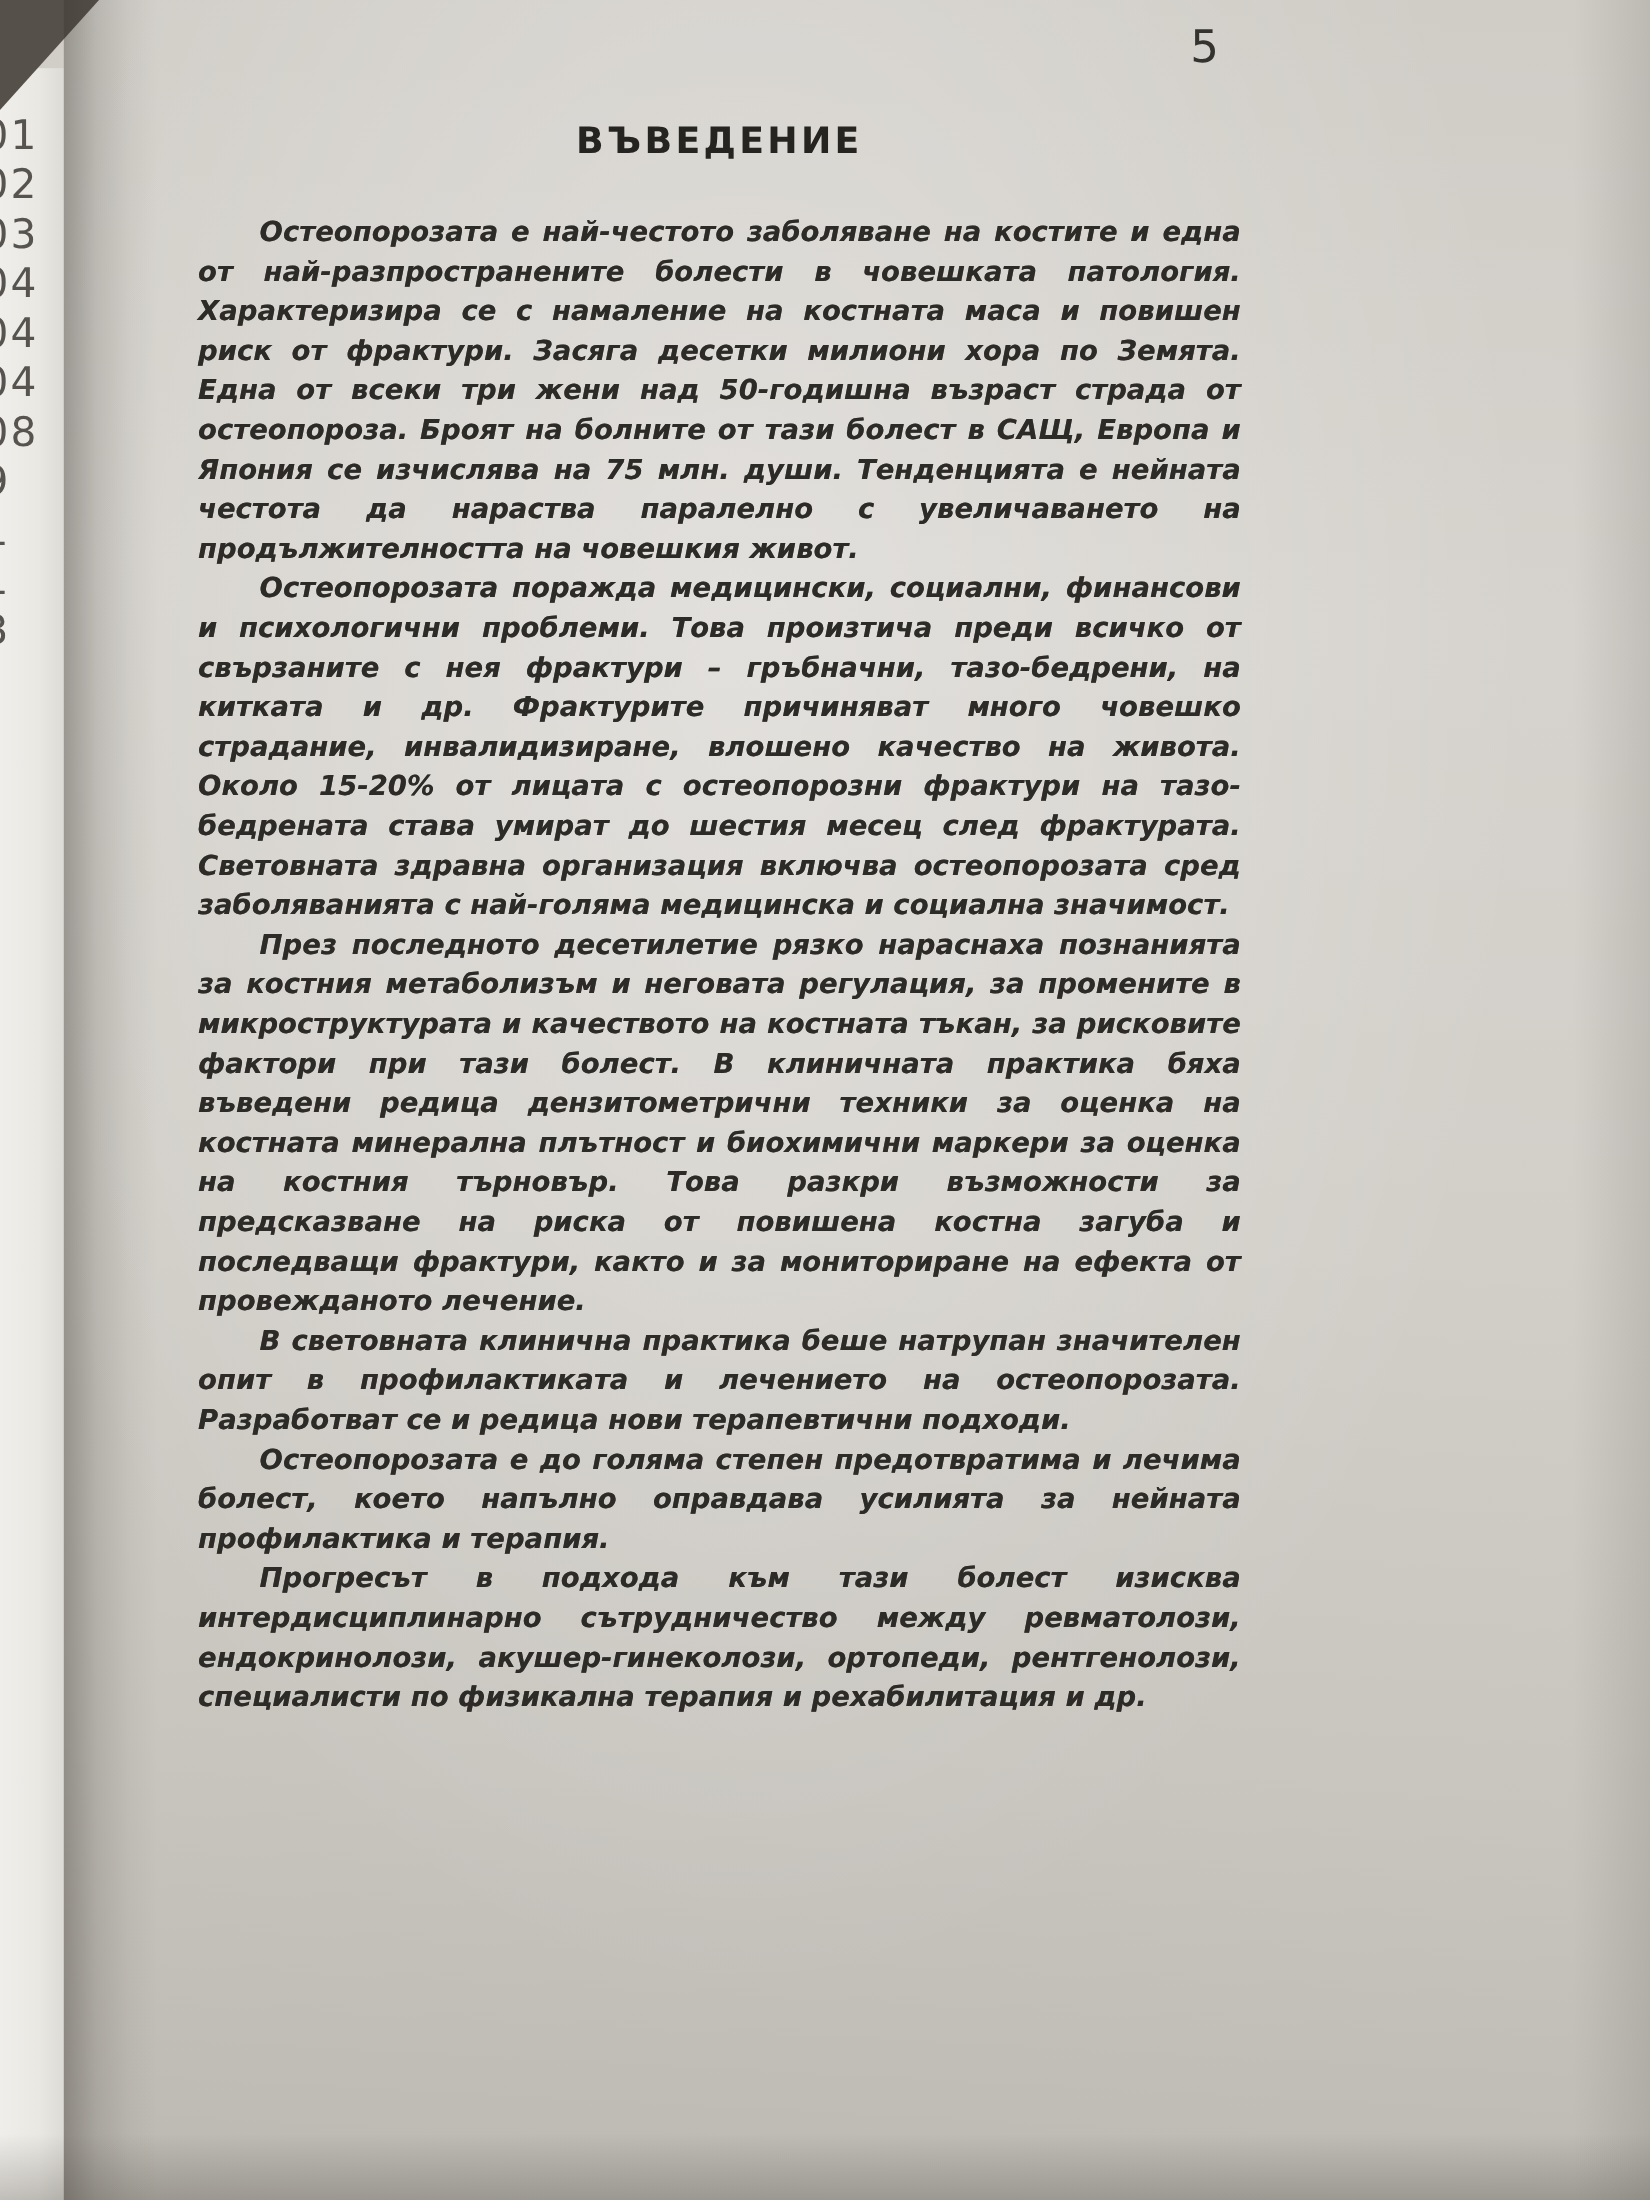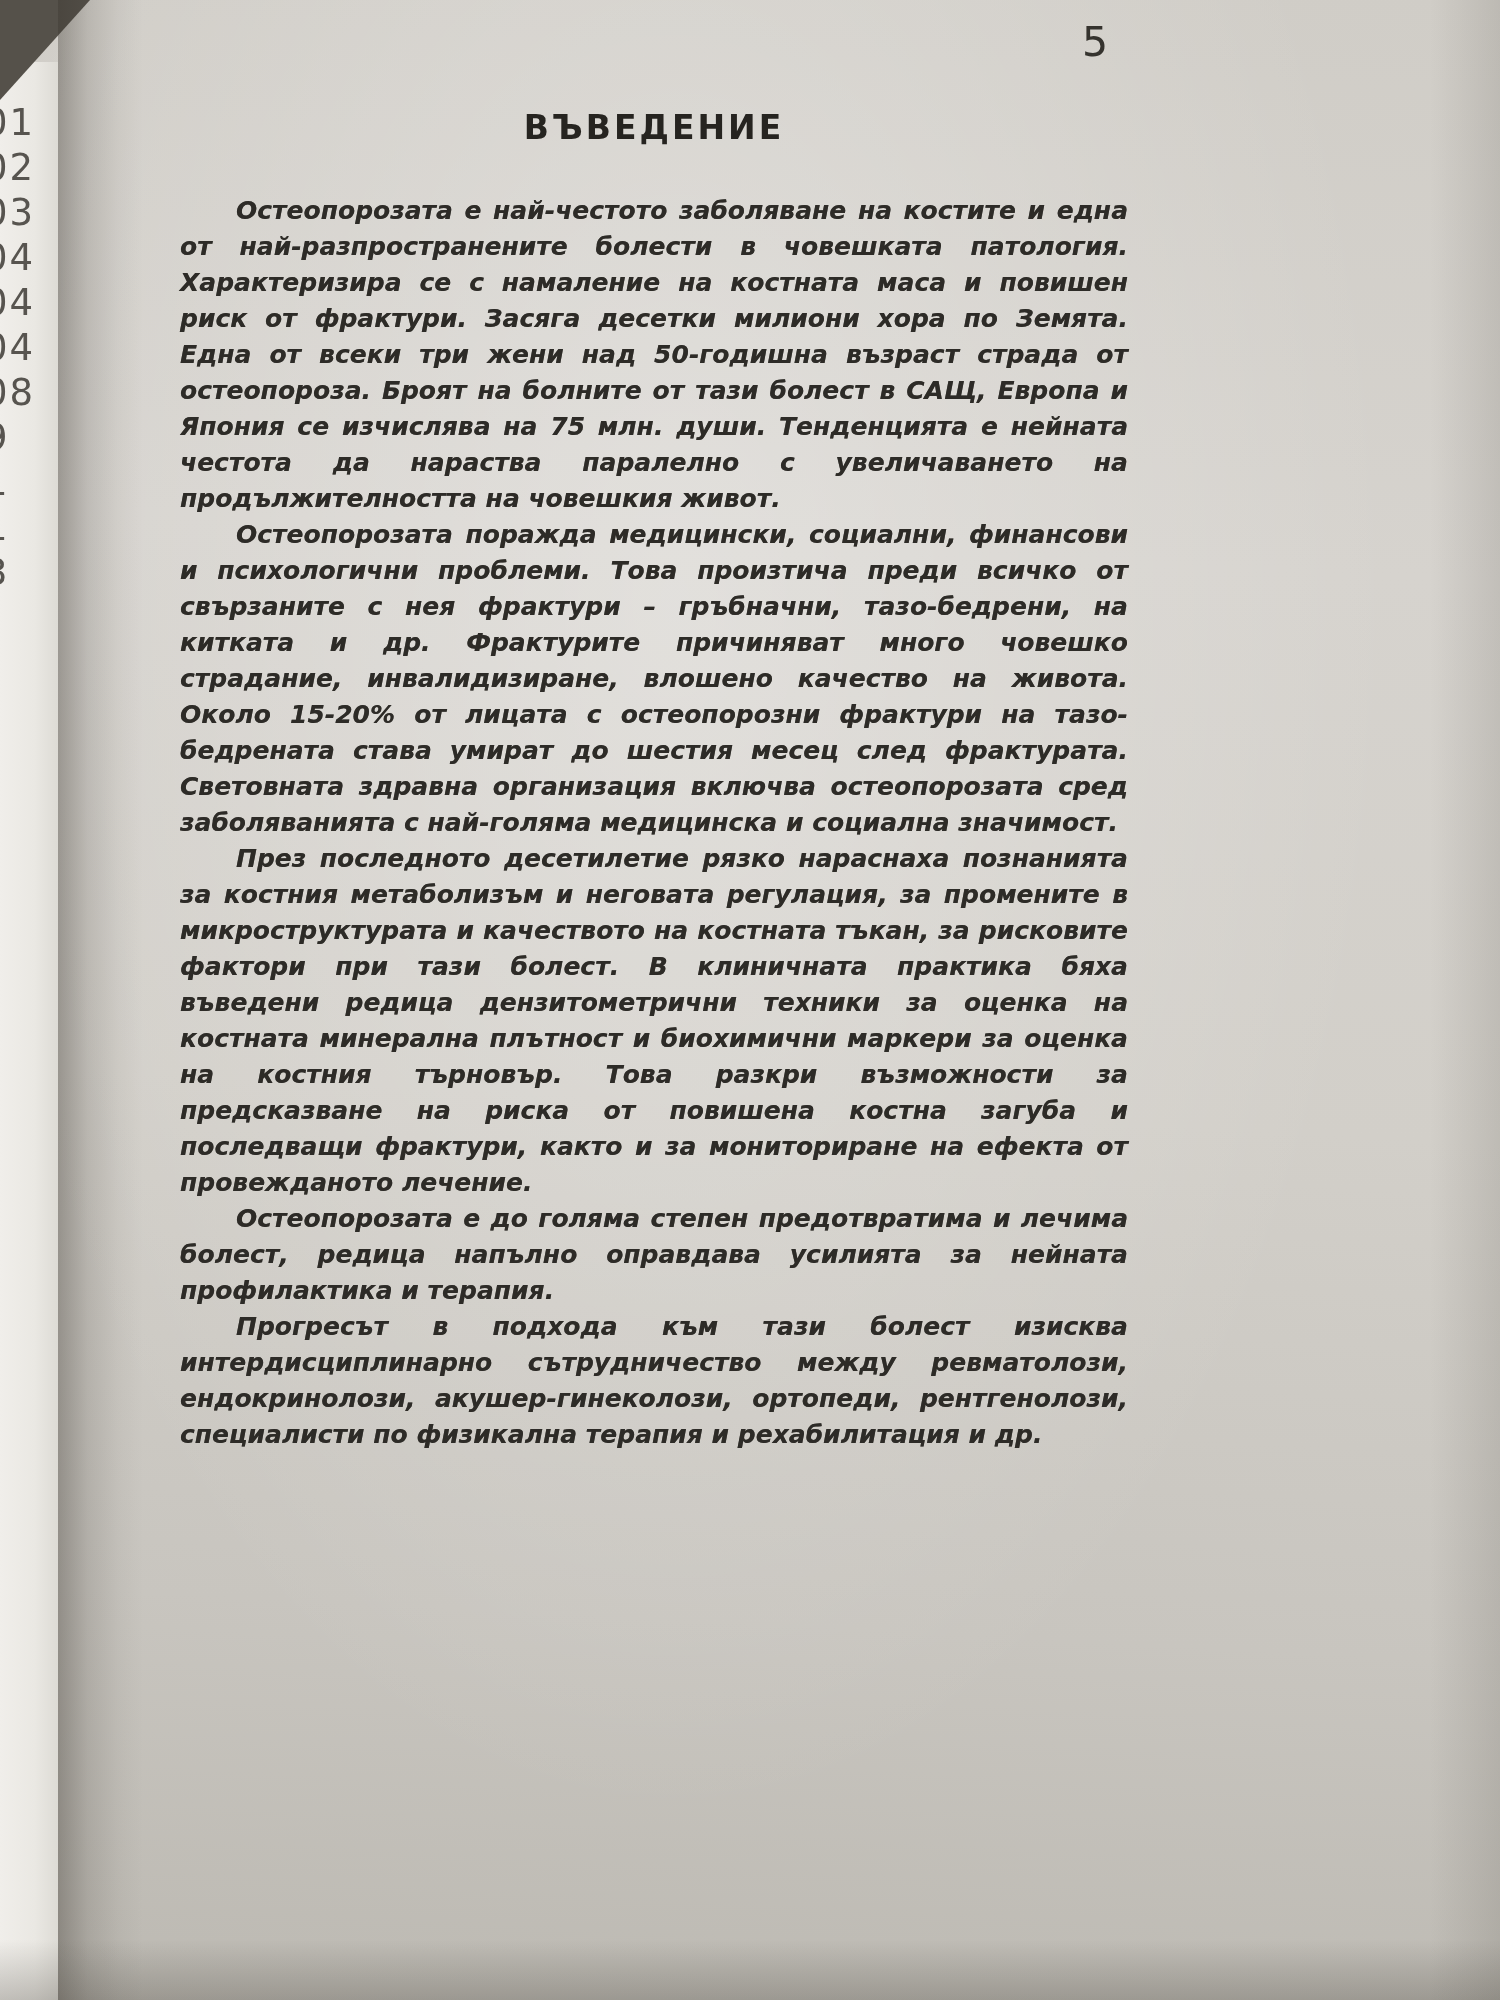--- a/index.html
+++ b/index.html
@@ -135,18 +135,19 @@
   <div class="right-shade"></div>
 
   <div class="page-number">5</div>
 
   <div class="text-column">
     <h1 class="chapter-title">ВЪВЕДЕНИЕ</h1>
     <div class="body-copy">
       <p>Остеопорозата е най-честото заболяване на костите и една от най-разпространените болести в човешката патология. Характеризира се с намаление на костната маса и повишен риск от фрактури. Засяга десетки милиони хора по Земята. Една от всеки три жени над 50-годишна възраст страда от остеопороза. Броят на болните от тази болест в САЩ, Европа и Япония се изчислява на 75 млн. души. Тенденцията е нейната честота да нараства паралелно с увеличаването на продължителността на човешкия живот.</p>
       <p>Остеопорозата поражда медицински, социални, финансови и психологични проблеми. Това произтича преди всичко от свързаните с нея фрактури – гръбначни, тазо-бедрени, на китката и др. Фрактурите причиняват много човешко страдание, инвалидизиране, влошено качество на живота. Около 15-20% от лицата с остеопорозни фрактури на тазо-бедрената става умират до шестия месец след фрактурата. Световната здравна организация включва остеопорозата сред заболяванията с най-голяма медицинска и социална значимост.</p>
       <p>През последното десетилетие рязко нараснаха познанията за костния метаболизъм и неговата регулация, за промените в микроструктурата и качеството на костната тъкан, за рисковите фактори при тази болест. В клиничната практика бяха въведени редица дензитометрични техники за оценка на костната минерална плътност и биохимични маркери за оценка на костния търновър. Това разкри възможности за предсказване на риска от повишена костна загуба и последващи фрактури, както и за мониториране на ефекта от провежданото лечение.</p>
-      <p>Остеопорозата е до голяма степен предотвратима и лечима болест, редица напълно оправдава усилията за нейната профилактика и терапия.</p>
+      <p>В световната клинична практика беше натрупан значителен опит в профилактиката и лечението на остеопорозата. Разработват се и редица нови терапевтични подходи.</p>
+      <p>Остеопорозата е до голяма степен предотвратима и лечима болест, което напълно оправдава усилията за нейната профилактика и терапия.</p>
       <p>Прогресът в подхода към тази болест изисква интердисциплинарно сътрудничество между ревматолози, ендокринолози, акушер-гинеколози, ортопеди, рентгенолози, специалисти по физикална терапия и рехабилитация и др.</p>
     </div>
   </div>
 
 </div>
 
 </body></html>

